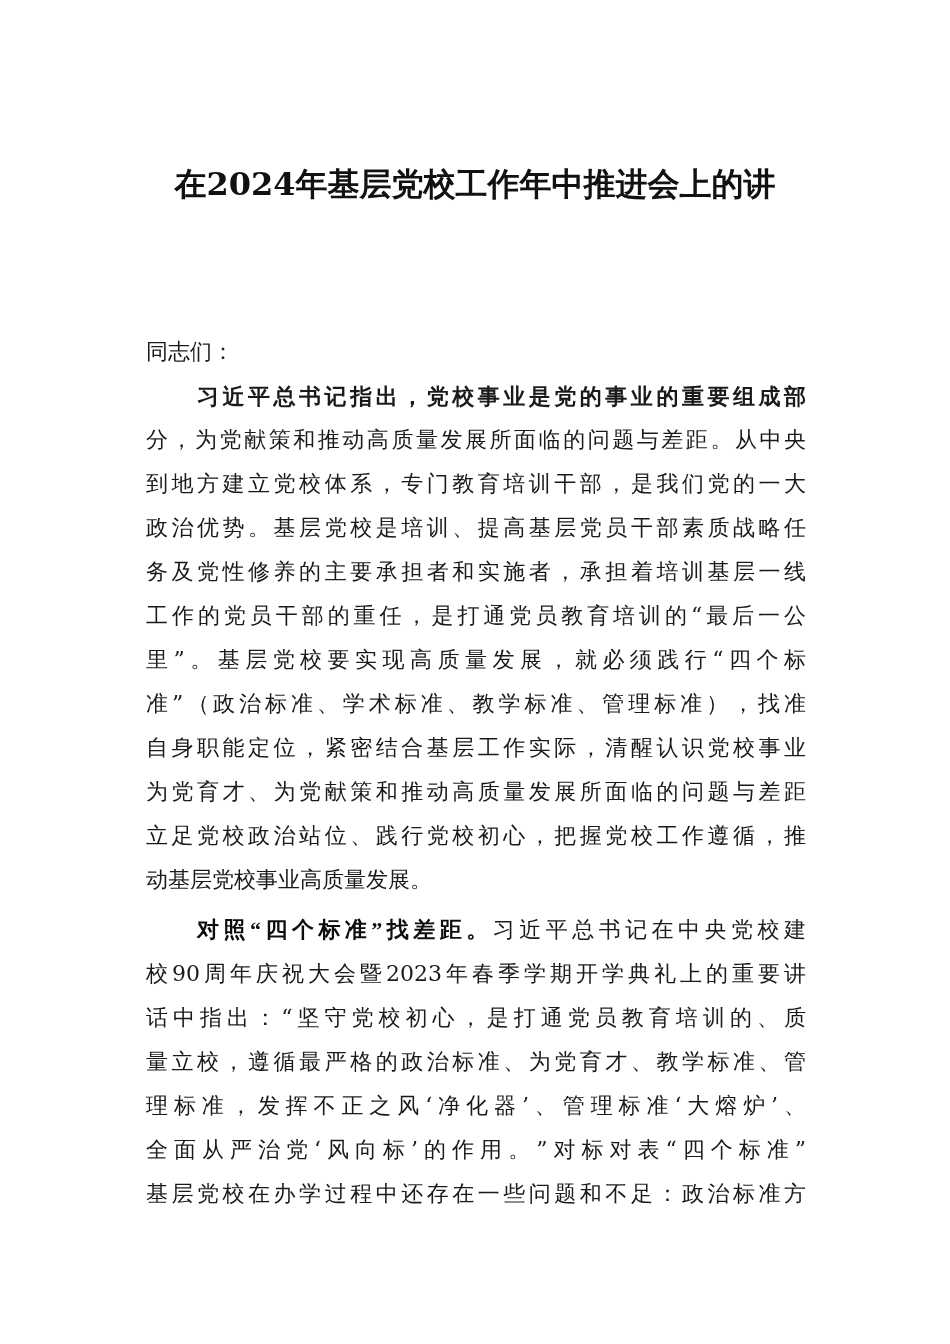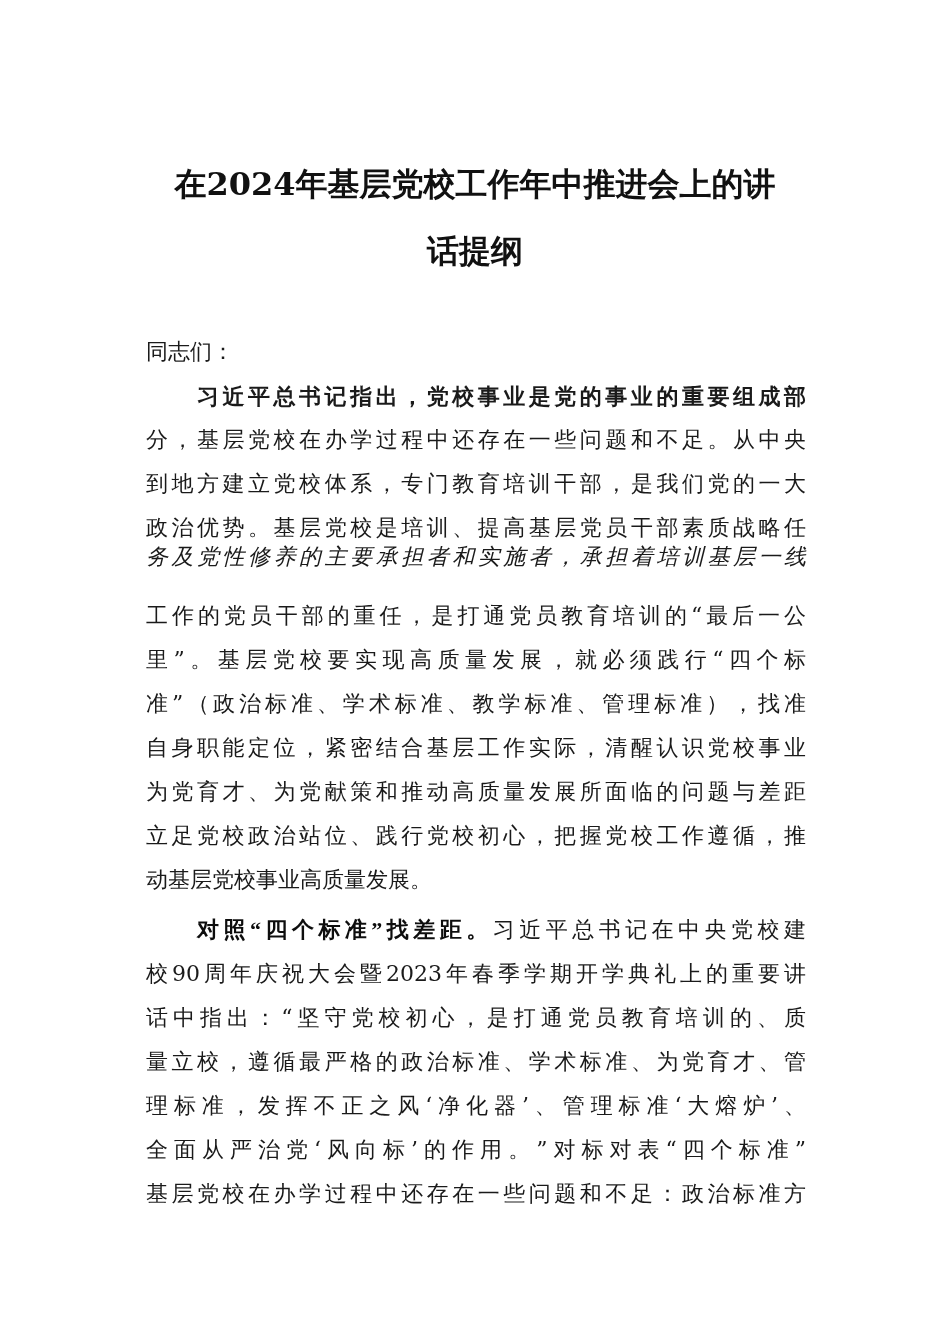--- a/index.html
+++ b/index.html
@@ -64,45 +64,44 @@
     font-family: Liberation Serif, serif;
     color: #0d0d0d;
   }
 </style>
 </head>
 <body>
 
 <div class="page">
 
   <div class="title title-line-1">在2024年基层党校工作年中推进会上的讲</div>
-  <div class="title title-line-2">话提纲</div>
 
   <div class="body-text" style="top:330px;">
 
     <div class="line last" style="top:0px;">同志们：</div>
 
     <div>
       <div class="line indent" style="top:44px;font-weight:bold;">习近平总书记指出，党校事业是党的事业的重要组成部</div>
-      <div class="line" style="top:88px;">分，基层党校在办学过程中还存在一些问题和不足。从中央</div>
+      <div class="line" style="top:88px;">分，为党献策和推动高质量发展所面临的问题与差距。从中央</div>
       <div class="line" style="top:132px;">到地方建立党校体系，专门教育培训干部，是我们党的一大</div>
       <div class="line" style="top:176px;">政治优势。基层党校是培训、提高基层党员干部素质战略任</div>
-      <div class="line" style="top:205px;font-style:italic;">务及党性修养的主要承担者和实施者，承担着培训基层一线</div>
+      <div class="line" style="top:220px;">务及党性修养的主要承担者和实施者，承担着培训基层一线</div>
       <div class="line" style="top:264px;">工作的党员干部的重任，是打通党员教育培训的“最后一公</div>
       <div class="line" style="top:308px;">里”。基层党校要实现高质量发展，就必须践行“四个标</div>
       <div class="line" style="top:352px;">准”（政治标准、学术标准、教学标准、管理标准），找准</div>
       <div class="line" style="top:396px;">自身职能定位，紧密结合基层工作实际，清醒认识党校事业</div>
       <div class="line" style="top:440px;">为党育才、为党献策和推动高质量发展所面临的问题与差距</div>
       <div class="line" style="top:484px;">立足党校政治站位、践行党校初心，把握党校工作遵循，推</div>
       <div class="line last" style="top:528px;">动基层党校事业高质量发展。</div>
     </div>
 
     <div>
       <div class="line indent" style="top:578px;"><span class="bold-lead">对照“四个标准”找差距。</span><span>习近平总书记在中央党校建</span></div>
       <div class="line" style="top:622px;">校90周年庆祝大会暨2023年春季学期开学典礼上的重要讲</div>
       <div class="line" style="top:666px;">话中指出：“坚守党校初心，是打通党员教育培训的、质</div>
-      <div class="line" style="top:710px;">量立校，遵循最严格的政治标准、学术标准、为党育才、管</div>
+      <div class="line" style="top:710px;">量立校，遵循最严格的政治标准、为党育才、教学标准、管</div>
       <div class="line" style="top:754px;">理标准，发挥不正之风‘净化器’、管理标准‘大熔炉’、</div>
       <div class="line" style="top:798px;">全面从严治党‘风向标’的作用。”对标对表“四个标准”</div>
       <div class="line" style="top:842px;">基层党校在办学过程中还存在一些问题和不足：政治标准方</div>
     </div>
 
   </div>
 </div>
 
 </body></html>

